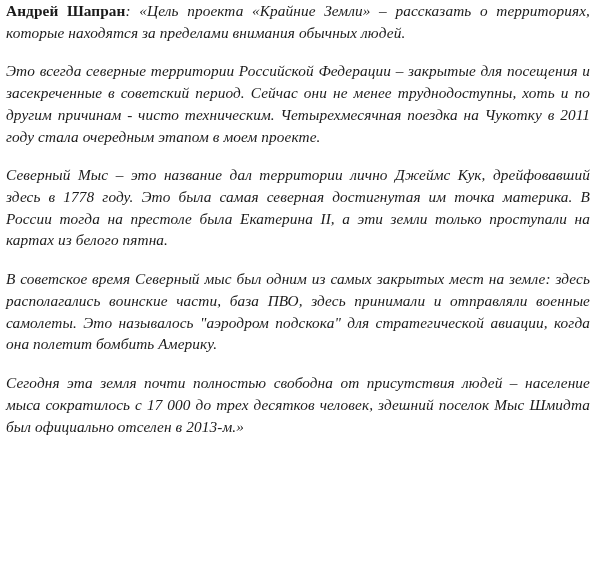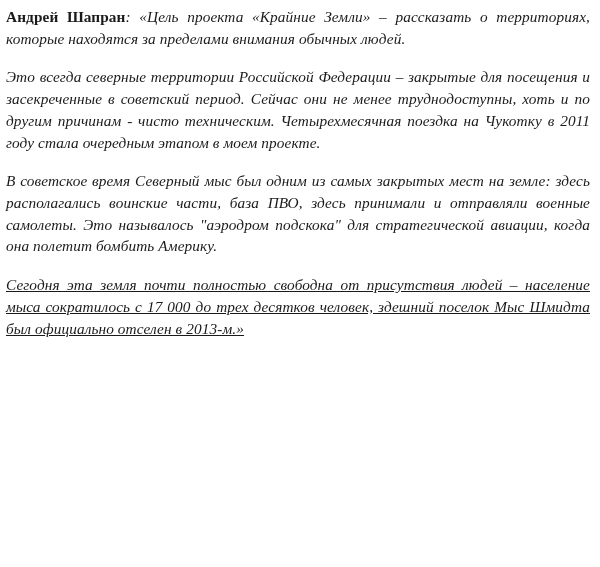--- a/index.html
+++ b/index.html
@@ -9,49 +9,49 @@
   body {
     width: 600px;
     min-height: 567px;
     background: #ffffff;
     font-family: "Liberation Serif", "DejaVu Serif", serif;
     color: #1a1a1a;
   }
   .doc {
     width: 600px;
     box-sizing: border-box;
-    padding: 6px 10px 10px 6px;
+    padding: 0 10px 10px 6px;
   }
   .para {
     font-size: 15.3px;
     line-height: 1.42;
     text-align: justify;
     font-style: italic;
     margin: 0 0 17px 0;
     letter-spacing: 0.1px;
   }
   .para:last-child {
     margin-bottom: 16px;
-    text-decoration: underline;
   }
   .speaker {
     font-weight: bold;
     font-style: normal;
   }
   .lead {
     font-style: italic;
   }
 </style>
 </head>
 <body>
 
 <div class="doc">
 
   <p class="para"><span class="speaker">Андрей Шапран</span><span>: </span><span class="lead">«Цель проекта «Крайние Земли» – рассказать о территориях, которые находятся за пределами внимания обычных людей.</span></p>
 
   <p class="para">Это всегда северные территории Российской Федерации – закрытые для посещения и засекреченные в советский период. Сейчас они не менее труднодоступны, хоть и по другим причинам - чисто техническим. Четырехмесячная поездка на Чукотку в 2011 году стала очередным этапом в моем проекте.</p>
 
+  <p class="para">Северный Мыс – это название дал территории лично Джеймс Кук, дрейфовавший здесь в 1778 году. Это была самая северная достигнутая им точка материка. В России тогда на престоле была Екатерина II, а эти земли только проступали на картах из белого пятна.</p>
 
   <p class="para">В советское время Северный мыс был одним из самых закрытых мест на земле: здесь располагались воинские части, база ПВО, здесь принимали и отправляли военные самолеты. Это называлось "аэродром подскока" для стратегической авиации, когда она полетит бомбить Америку.</p>
 
   <p class="para">Сегодня эта земля почти полностью свободна от присутствия людей – население мыса сократилось с 17 000 до трех десятков человек, здешний поселок Мыс Шмидта был официально отселен в 2013-м.»</p>
 
 </div>
 
 </body></html>

